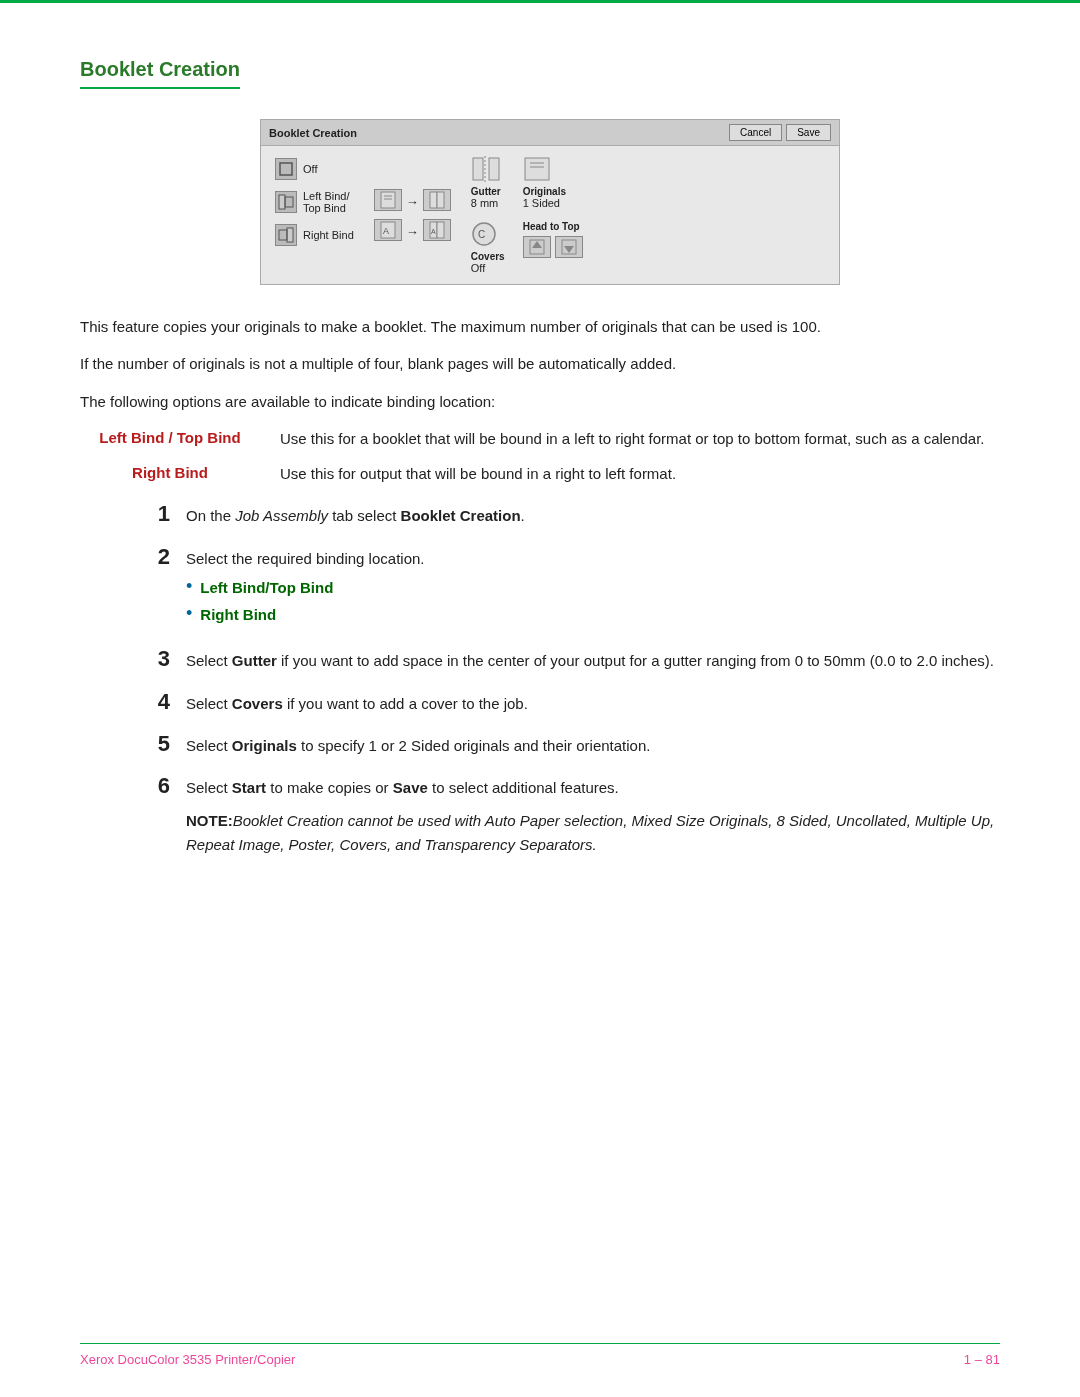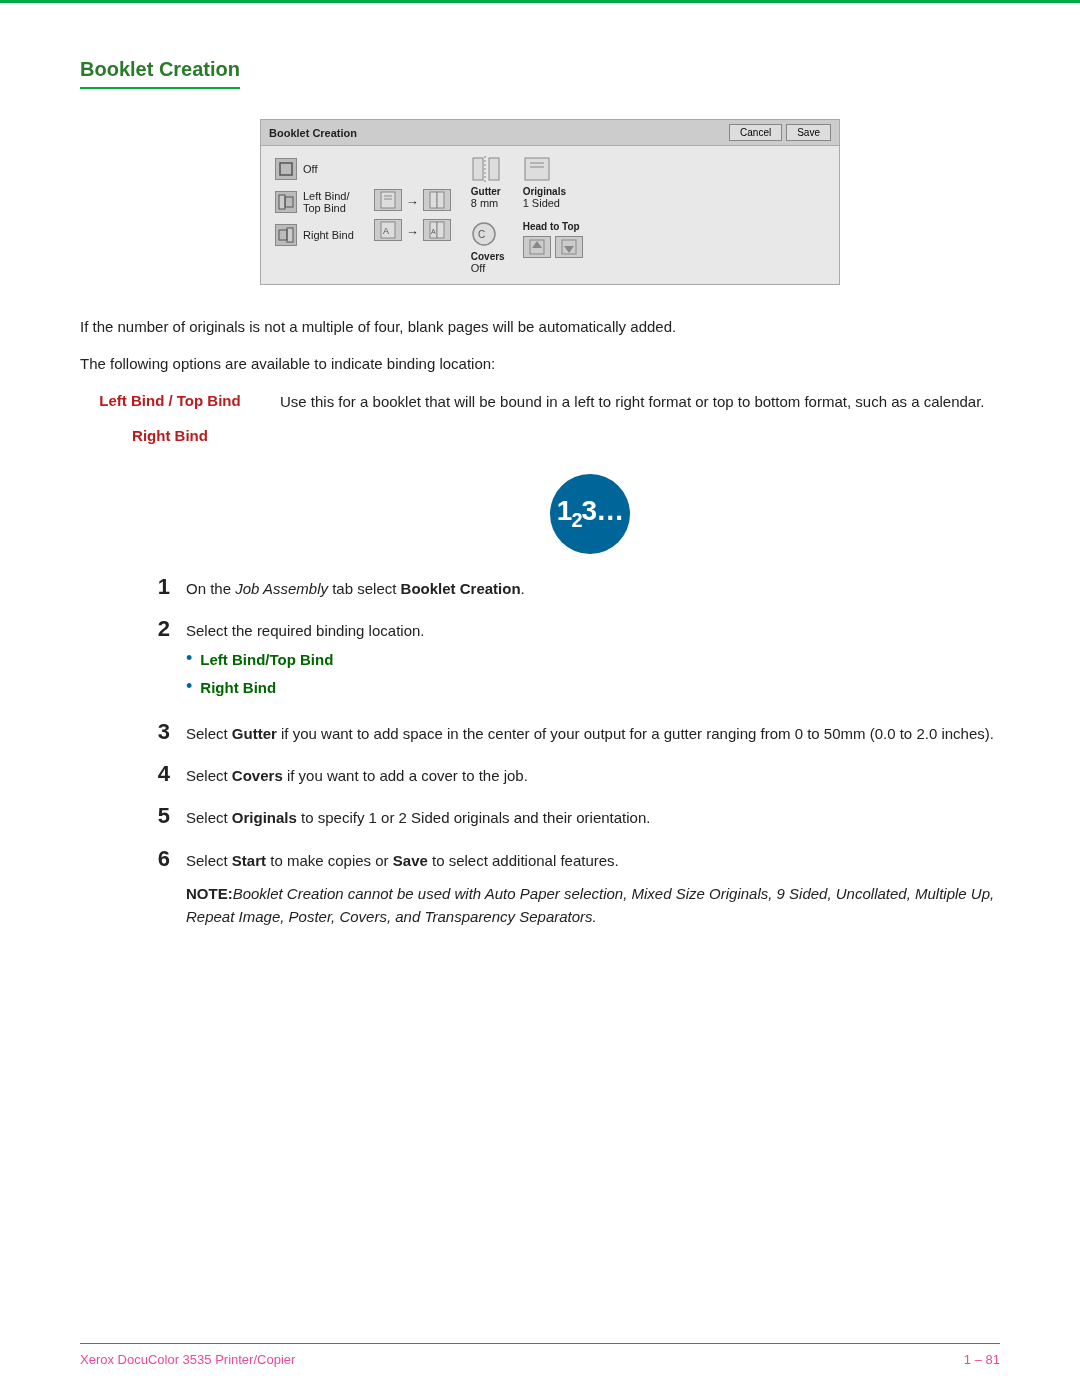--- a/index.html
+++ b/index.html
@@ -423,40 +423,37 @@
                   <polygon points="9,15 14,8 4,8" fill="#888"></polygon>
                 </svg>
             </div>
           </div>
         </div>
       </div>
     </div>
   </div>
 
   
+  <p class="para">This feature copies your originals to make a booklet. The maximum number of originals that can be used is 100.</p>
   <p class="para">If the number of originals is not a multiple of four, blank pages will be automatically added.</p>
   <p class="para">The following options are available to indicate binding location:</p>
 
   
   <div class="definition-table">
     <div class="def-row">
       <div class="def-term">Left Bind / Top Bind</div>
       <div class="def-desc">Use this for a booklet that will be bound in a left to right format or top to bottom format, such as a calendar.</div>
     </div>
     <div class="def-row">
       <div class="def-term">Right Bind</div>
+      <div class="def-desc">Use this for output that will be bound in a right to left format.</div>
     </div>
   </div>
 
   
-  <div class="steps-badge">
-    <div class="badge-circle">
-      <span style="letter-spacing:-1px;">1<span style="font-size:20px;vertical-align:sub;">2</span>3…</span>
-    </div>
-  </div>
 
   
   <div class="steps-list">
 
     <div class="step-row">
       <div class="step-num">1</div>
       <div class="step-content">
         On the <i>Job Assembly</i> tab select <b>Booklet Creation</b>.
       </div>
     </div>
@@ -497,21 +494,21 @@
       <div class="step-content">
         Select <b>Originals</b> to specify 1 or 2 Sided originals and their orientation.
       </div>
     </div>
 
     <div class="step-row">
       <div class="step-num">6</div>
       <div class="step-content">
         Select <b>Start</b> to make copies or <b>Save</b> to select additional features.
         <div class="note-block">
-          <span class="note-label">NOTE:</span><em>Booklet Creation cannot be used with Auto Paper selection, Mixed Size Originals, 9 Sided, Uncollated, Multiple Up, Repeat Image, Poster, Covers, and Transparency Separators.</em>
+          <span class="note-label">NOTE:</span><em>Booklet Creation cannot be used with Auto Paper selection, Mixed Size Originals, 8 Sided, Uncollated, Multiple Up, Repeat Image, Poster, Covers, and Transparency Separators.</em>
         </div>
       </div>
     </div>
 
   </div>
 
 </div>
 
 <div class="page-footer">
   <span>Xerox DocuColor 3535 Printer/Copier</span>

